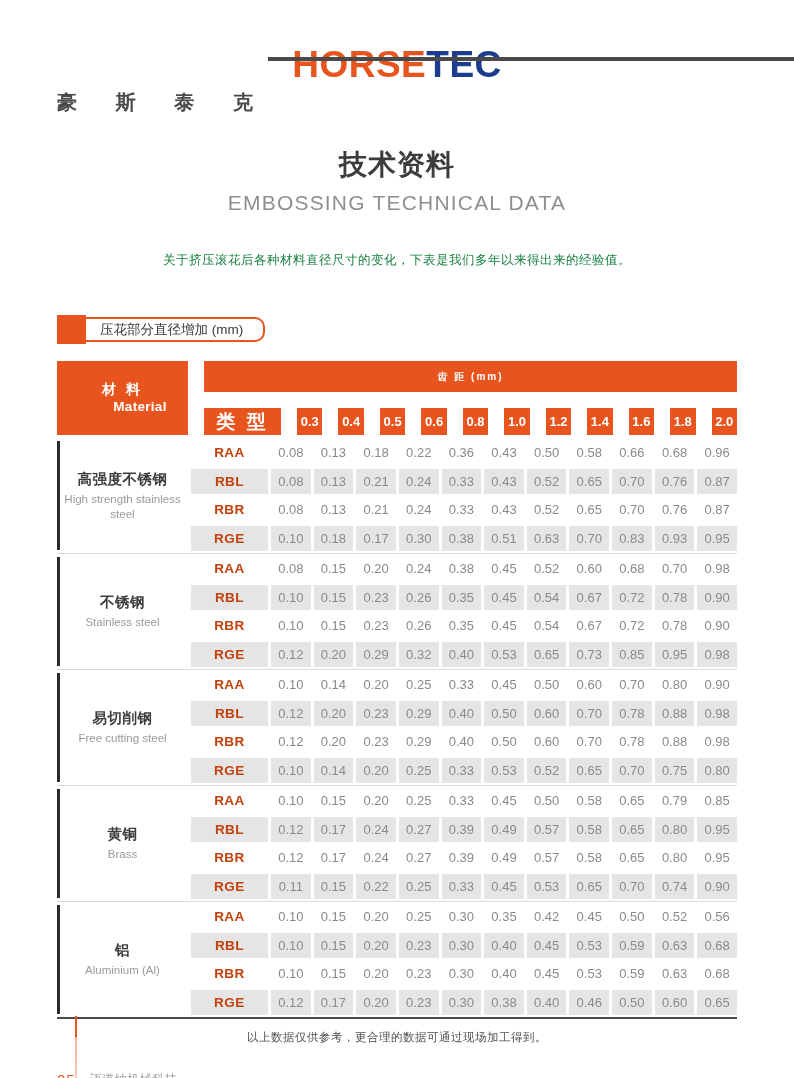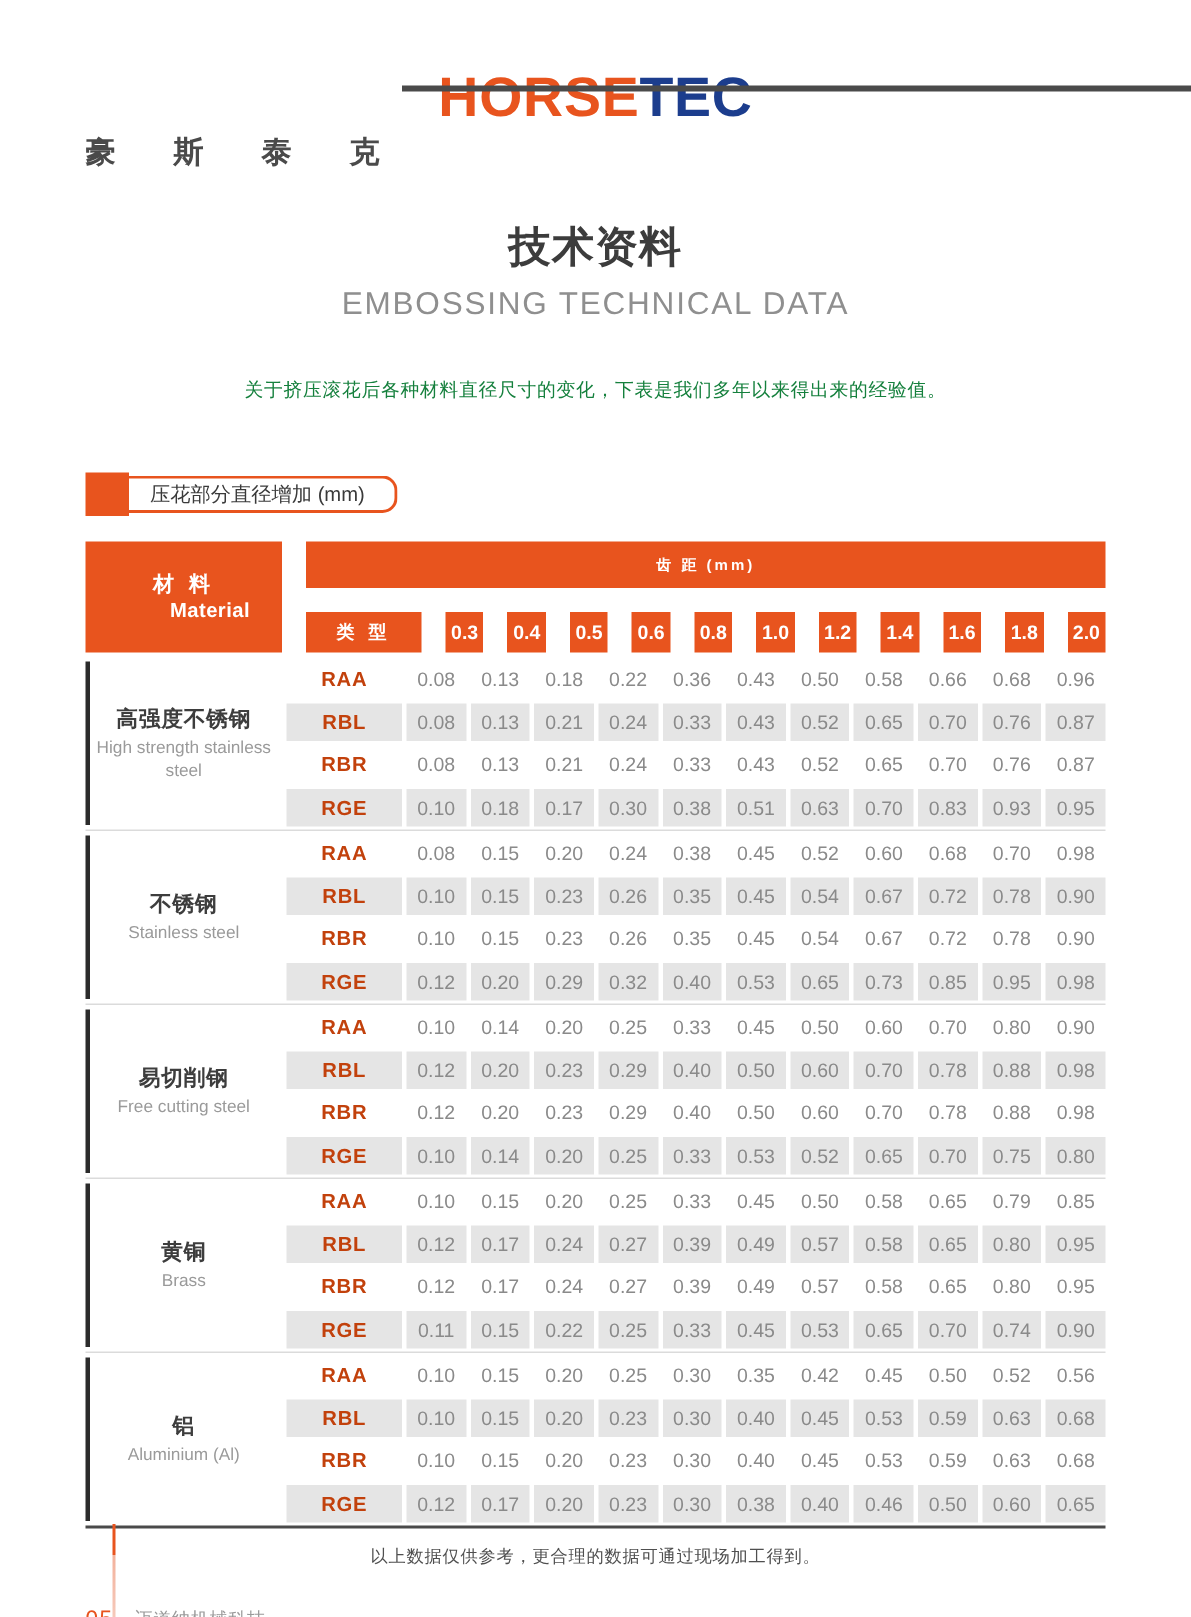--- a/index.html
+++ b/index.html
@@ -59,21 +59,21 @@
   }
   .hcell {
     background: #E8541E; color: #ffffff;
     display: flex; align-items: center; justify-content: center;
     font-weight: 700;
   }
   .h-material { grid-column: 1; grid-row: 1 / 3; flex-direction: column; line-height: 1.3; }
   .h-material .zh { font-size: 14px; letter-spacing: 3px; }
   .h-material .en { font-size: 13.5px; letter-spacing: 0.3px; margin-left: 35px; }
   .h-pitch-title { grid-column: 2 / 14; grid-row: 1; font-size: 10px; letter-spacing: 2px; }
-  .h-type { grid-column: 2; grid-row: 2; font-size: 12px; letter-spacing: 3px; }
+  .h-type { grid-column: 2; grid-row: 2; font-size: 19px; letter-spacing: 3px; }
   .h-pitch { grid-row: 2; font-size: 13px; }
 
   .tbody { margin-top: 3px; }
   .block {
     position: relative;
     display: grid;
     grid-template-columns: 131px 77px repeat(11, 1fr);
     grid-auto-rows: 25.5px;
     column-gap: 3px; row-gap: 3px;
     padding: 2px 0;

